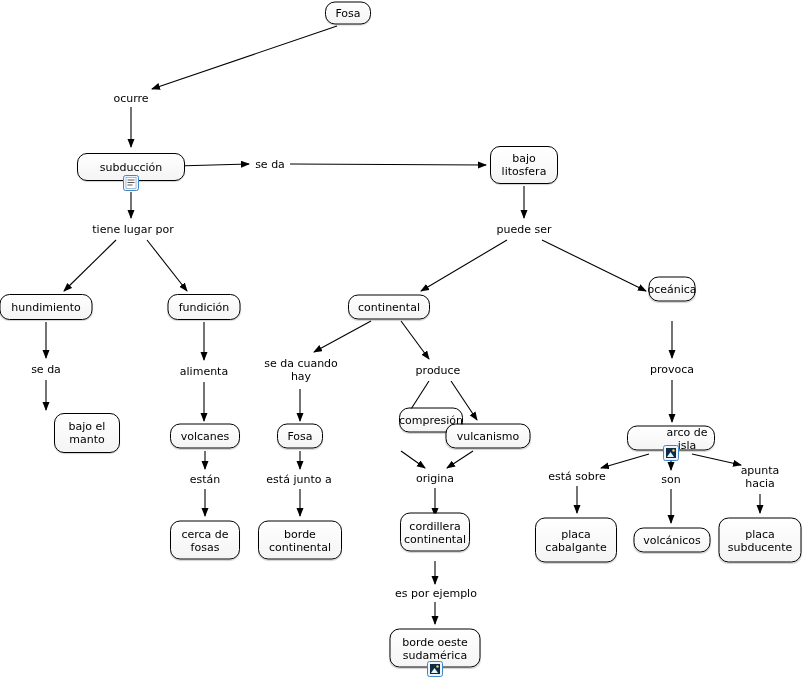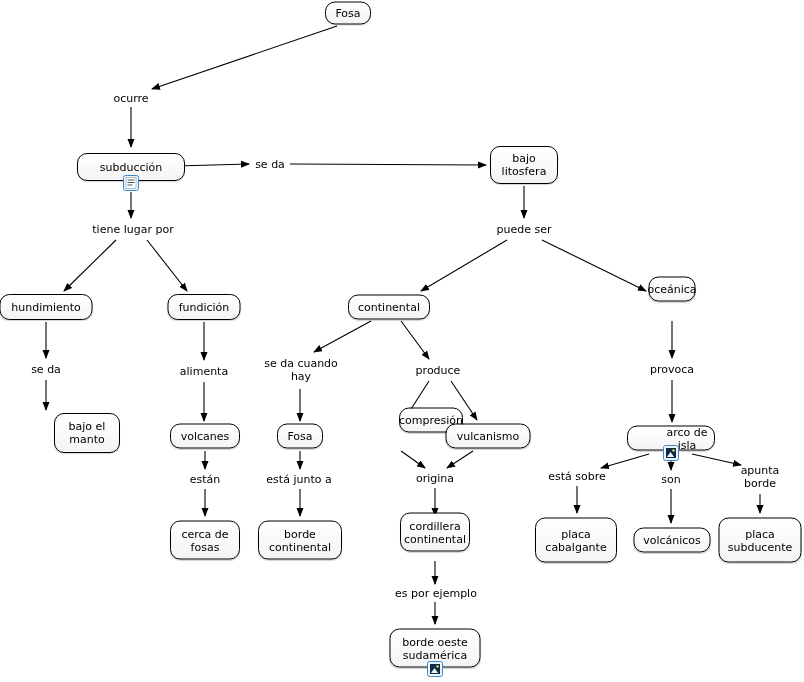--- a/index.html
+++ b/index.html
@@ -140,21 +140,21 @@
     <div class="link-label" style="left: 301px; top: 370px;">se da cuando
 hay</div>
     <div class="link-label" style="left: 438px; top: 370px;">produce</div>
     <div class="link-label" style="left: 672px; top: 369px;">provoca</div>
     <div class="link-label" style="left: 205px; top: 479px;">están</div>
     <div class="link-label" style="left: 299px; top: 479px;">está junto a</div>
     <div class="link-label" style="left: 435px; top: 478px;">origina</div>
     <div class="link-label" style="left: 577px; top: 476px;">está sobre</div>
     <div class="link-label" style="left: 671px; top: 479px;">son</div>
     <div class="link-label" style="left: 760px; top: 477px;">apunta
-borde</div>
+hacia</div>
     <div class="link-label" style="left: 436px; top: 593px;">es por ejemplo</div>
     <div class="res-icon" style="left: 131px; top: 183px;">
       <svg viewBox="0 0 16 16" xmlns="http://www.w3.org/2000/svg">
         <rect x="0.5" y="0.5" width="15" height="15" rx="2" fill="#eef4fb" stroke="#3f87c6"></rect>
         <rect x="3" y="2.5" width="10" height="11" fill="#ffffff" stroke="#7a93ad" stroke-width="0.6"></rect>
         <line x1="4.5" y1="5" x2="11.5" y2="5" stroke="#444" stroke-width="0.9"></line>
         <line x1="4.5" y1="7.5" x2="11.5" y2="7.5" stroke="#444" stroke-width="0.9"></line>
         <line x1="4.5" y1="10" x2="9.5" y2="10" stroke="#444" stroke-width="0.9"></line>
       </svg>
     </div>

